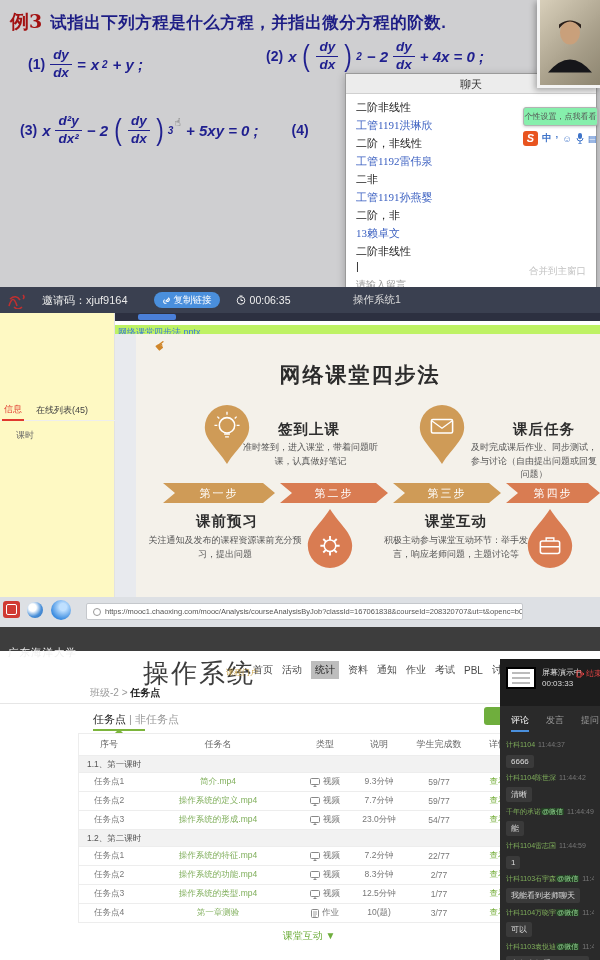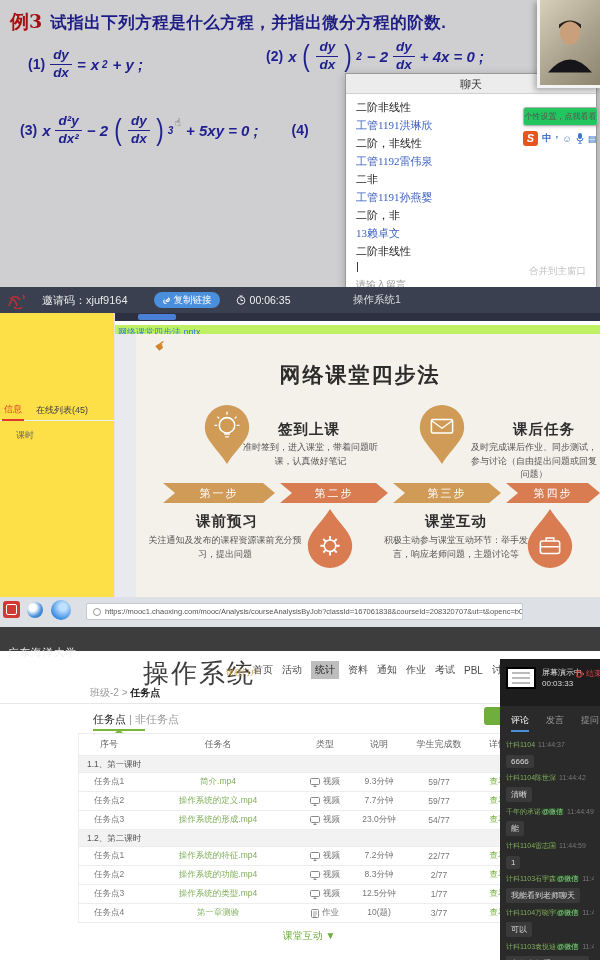--- a/index.html
+++ b/index.html
@@ -39,21 +39,21 @@
   .chat-footer{position:absolute;right:10px;bottom:10px;font-size:9.5px;color:#c2c2c2;}
   .chat-input-hint{position:absolute;left:10px;bottom:-4px;font-size:10px;color:#999;}
 
   
   .cam{position:absolute;overflow:hidden;}
   .cam1{left:537px;top:0;width:63px;height:88px;border-left:3px solid #f4f4f4;border-bottom:3px solid #f4f4f4;
         background:linear-gradient(135deg,#d8cfba,#a89f8a 60%,#8d8570);box-shadow:-2px 2px 6px rgba(0,0,0,.3);}
   .person{position:absolute;left:0;bottom:0;width:100%;height:100%;}
 
   
-  .tooltip{position:absolute;background:#22c55e;border:1px solid #b3b3b3;border-radius:3px;
+  .tooltip{position:absolute;background:#86efac;border:1px solid #b3b3b3;border-radius:3px;
            font-size:8px;color:#555;display:flex;align-items:center;justify-content:center;
            box-shadow:0 1px 3px rgba(0,0,0,.2);white-space:nowrap;overflow:hidden;z-index:30;}
   .tt1{left:523px;top:107px;width:75px;height:19px;}
   .imebar{position:absolute;left:523px;top:131px;display:flex;align-items:center;gap:4px;z-index:30;}
   .ime-logo{width:15px;height:15px;background:#e8541f;border-radius:3px;color:#fff;font-weight:bold;
             font-size:11px;text-align:center;line-height:15px;font-style:italic;}
   .ime-ic{color:#3f74c9;font-size:9.5px;font-weight:bold;}
 
   
   .bar1{position:absolute;left:0;top:287px;width:600px;height:26px;background:#3a4050;z-index:20;
@@ -66,21 +66,21 @@
   .room{position:absolute;left:353px;font-size:10.5px;color:#dcdcdc;}
 
   
   .s2{position:absolute;left:0;top:313px;width:600px;height:284px;background:#fff;overflow:hidden;}
   .s2-topbar{position:absolute;left:0;top:0;width:600px;height:8px;background:#2c3040;}
   .s2-topbar-tab{position:absolute;left:138px;top:1px;width:38px;height:6px;background:#4a7fd8;border-radius:2px;}
   .s2-linkrow{position:absolute;left:115px;top:12px;width:485px;height:13px;background:#bef264;}
   .ppt-link{position:absolute;left:3px;top:1px;font-size:9px;color:#3a7bd8;white-space:nowrap;}
   .viewer{position:absolute;left:115px;top:21px;width:485px;height:263px;background:#e8eaee;}
   .slidepage{position:absolute;left:21px;top:0;width:470px;height:263px;background:#f4f1ea;}
-  .s2-left{position:absolute;left:0;top:0;width:115px;height:284px;background:#fde047;border-right:1px solid #e2e2e2;}
+  .s2-left{position:absolute;left:0;top:0;width:115px;height:284px;background:#fef9c3;border-right:1px solid #e2e2e2;}
   .left-tabs{position:absolute;left:0;top:87px;width:115px;height:21px;border-bottom:1px solid #eee;
              display:flex;align-items:center;font-size:9px;}
   .tab-info{color:#e0392f;margin-left:2px;border-bottom:2px solid #e0392f;padding:3px 2px;}
   .tab-online{color:#444;margin-left:12px;}
   .left-note{position:absolute;left:16px;top:116px;font-size:9px;color:#666;}
 
   
   .hand-icon{position:absolute;left:40px;top:25px;font-size:13px;color:#d0862a;transform:rotate(-38deg);}
   .slide-title{position:absolute;left:135px;top:48px;width:220px;text-align:center;
                font-size:21px;font-weight:bold;color:#2c2c2c;letter-spacing:2px;}

